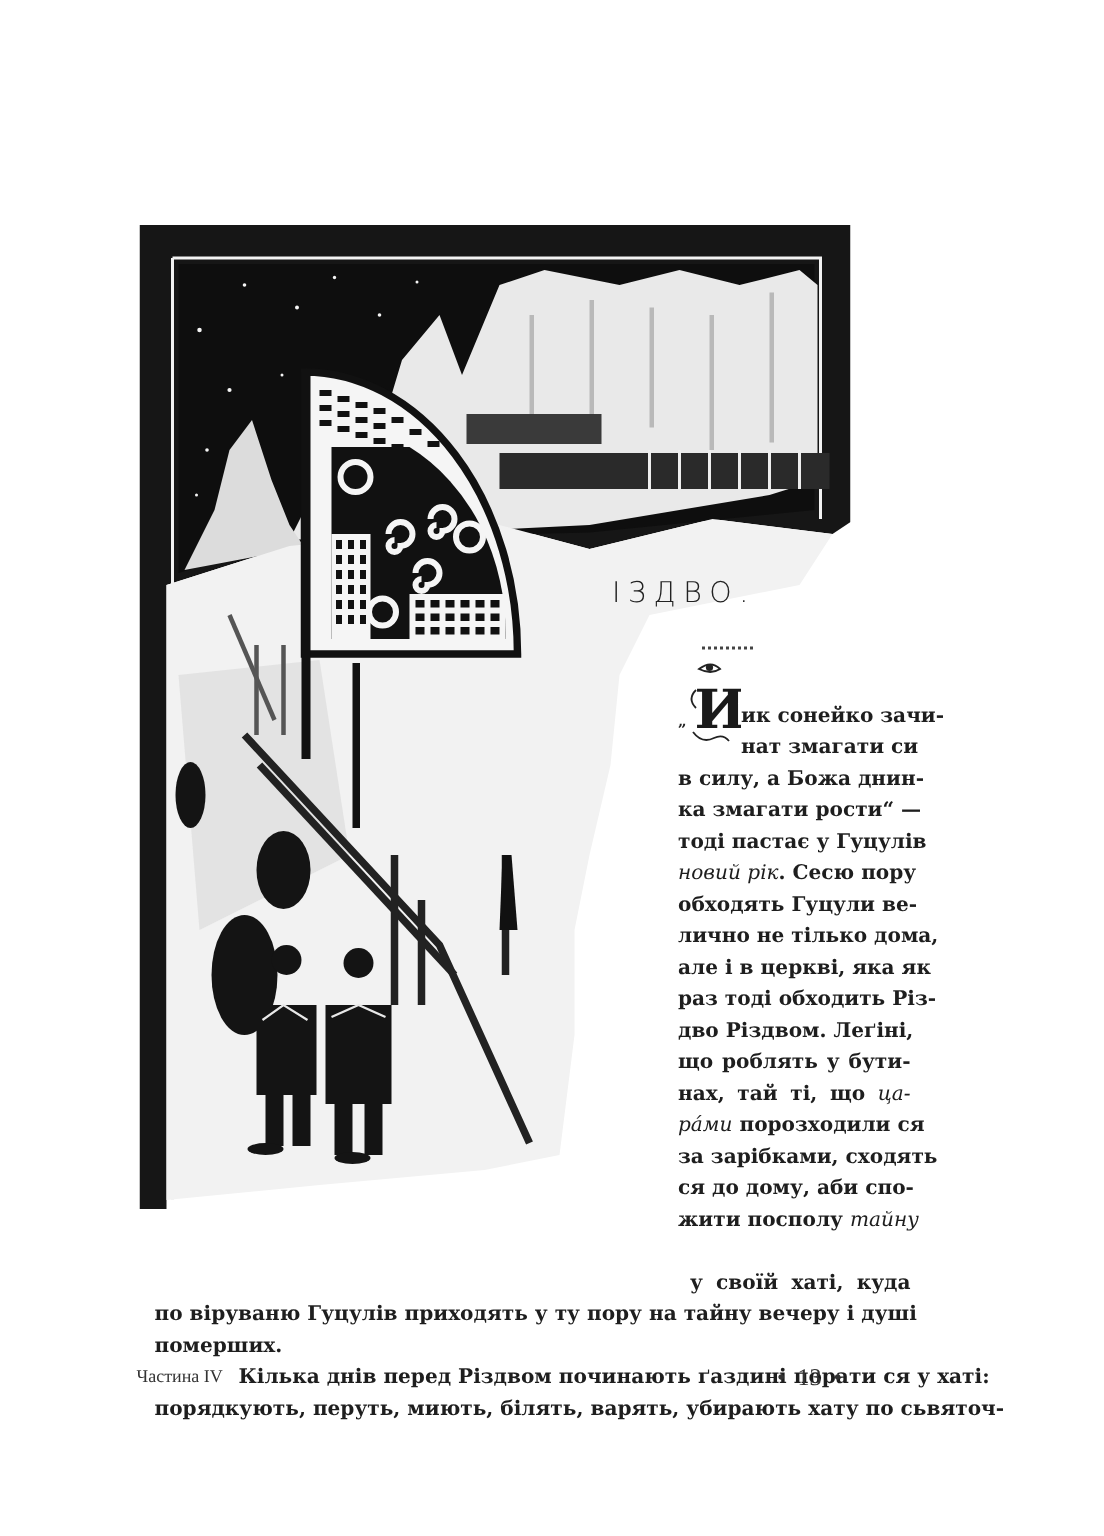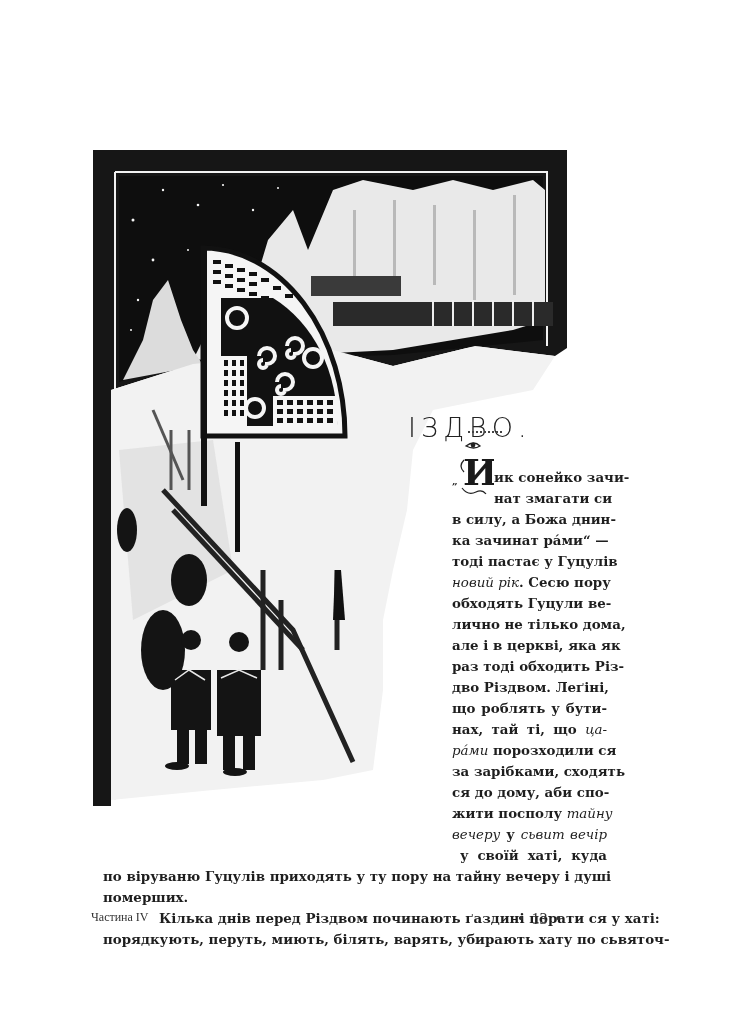--- a/index.html
+++ b/index.html
@@ -17,23 +17,23 @@
     .illustration {
       position: absolute;
       left: 93px; top: 150px;
       width: 474px; height: 656px;
     }
     .illustration svg { width: 100%; height: 100%; display: block; }
 
     
     .chapter-title {
       position: absolute;
-      left: 408px; top: 412px;
+      left: 408px; top: 384px;
       font-family: "DejaVu Sans", sans-serif;
-      font-size: 27px;
+      font-size: 19px;
       letter-spacing: 5px;
       font-weight: 300;
       color: #222;
       text-align: center;
     }
     .title-ornament {
       position: absolute;
       left: 468px; top: 428px;
       width: 34px; height: 3px;
       border-bottom: 2px dotted #444;
@@ -257,35 +257,34 @@
       <circle cx="21" cy="5" r="2.4" fill="#222"></circle>
       <text x="11" y="45" font-size="36" font-family="DejaVu Serif, serif" font-weight="bold" fill="#1a1a1a">И</text>
       <path d="M10,48 q6,8 14,4 q6,-3 10,2" fill="none" stroke="#222" stroke-width="1.2"></path>
       <path d="M12,20 q-6,6 0,12" fill="none" stroke="#222" stroke-width="1.2"></path>
     </svg>
   </div>
 
   <div class="line col" style="left:494px;width:113px;top:467px;">ик сонейко зачи-</div>
   <div class="line col" style="left:494px;width:113px;top:488px;">нат змагати си</div>
   <div class="line col" style="top:509px;">в силу, а Божа днин-</div>
-  <div class="line col" style="top:530px;">ка зачинат рáми“ —</div>
+  <div class="line col" style="top:530px;">ка змагати рости“ —</div>
   <div class="line col" style="top:551px;">тоді пастає у Гуцулів</div>
   <div class="line col" style="top:572px;"><span class="ital">новий рік</span><span>. Сесю пору</span></div>
   <div class="line col" style="top:614px;">лично не тілько дома,</div>
   <div class="line col" style="top:593px;">обходять Гуцули ве-</div>
   <div class="line col" style="top:635px;">але і в церкві, яка як</div>
   <div class="line col" style="top:656px;">раз тоді обходить Різ-</div>
   <div class="line col" style="top:677px;">дво Різдвом. Леґіні,</div>
   <div class="line col" style="top:698px;">що роблять у бути-</div>
   <div class="line col" style="top:719px;"><span>нах, тай ті, що </span><span class="ital">ца-</span></div>
   <div class="line col" style="top:740px;"><span class="ital">рáми</span><span> порозходили ся</span></div>
   <div class="line col" style="top:761px;">за зарібками, сходять</div>
   <div class="line col" style="top:782px;">ся до дому, аби спо-</div>
   <div class="line col" style="top:803px;"><span>жити посполу </span><span class="ital">тайну</span></div>
-  <div class="line col" style="top:824px;"><span class="ital">вечеру</span><span> у </span><span class="ital">сьвит вечір</span></div>
   <div class="line col" style="left:460px;width:147px;top:845px;">у своїй хаті, куда</div>
 
   <div class="line full" style="top:866px;">по віруваню Гуцулів приходять у ту пору на тайну вечеру і душі</div>
   <div class="line full last-left" style="top:887px;">померших.</div>
   <div class="line full indent" style="top:908px;padding-left:29px;">Кілька днів перед Різдвом починають ґаздині порати ся у хаті:</div>
   <div class="line full" style="top:929px;">порядкують, перуть, миють, білять, варять, убирають хату по сьвяточ-</div>
 
   <div class="footer-left">Частина IV</div>
   <div class="footer-right">• 13 •</div>
 </div>

